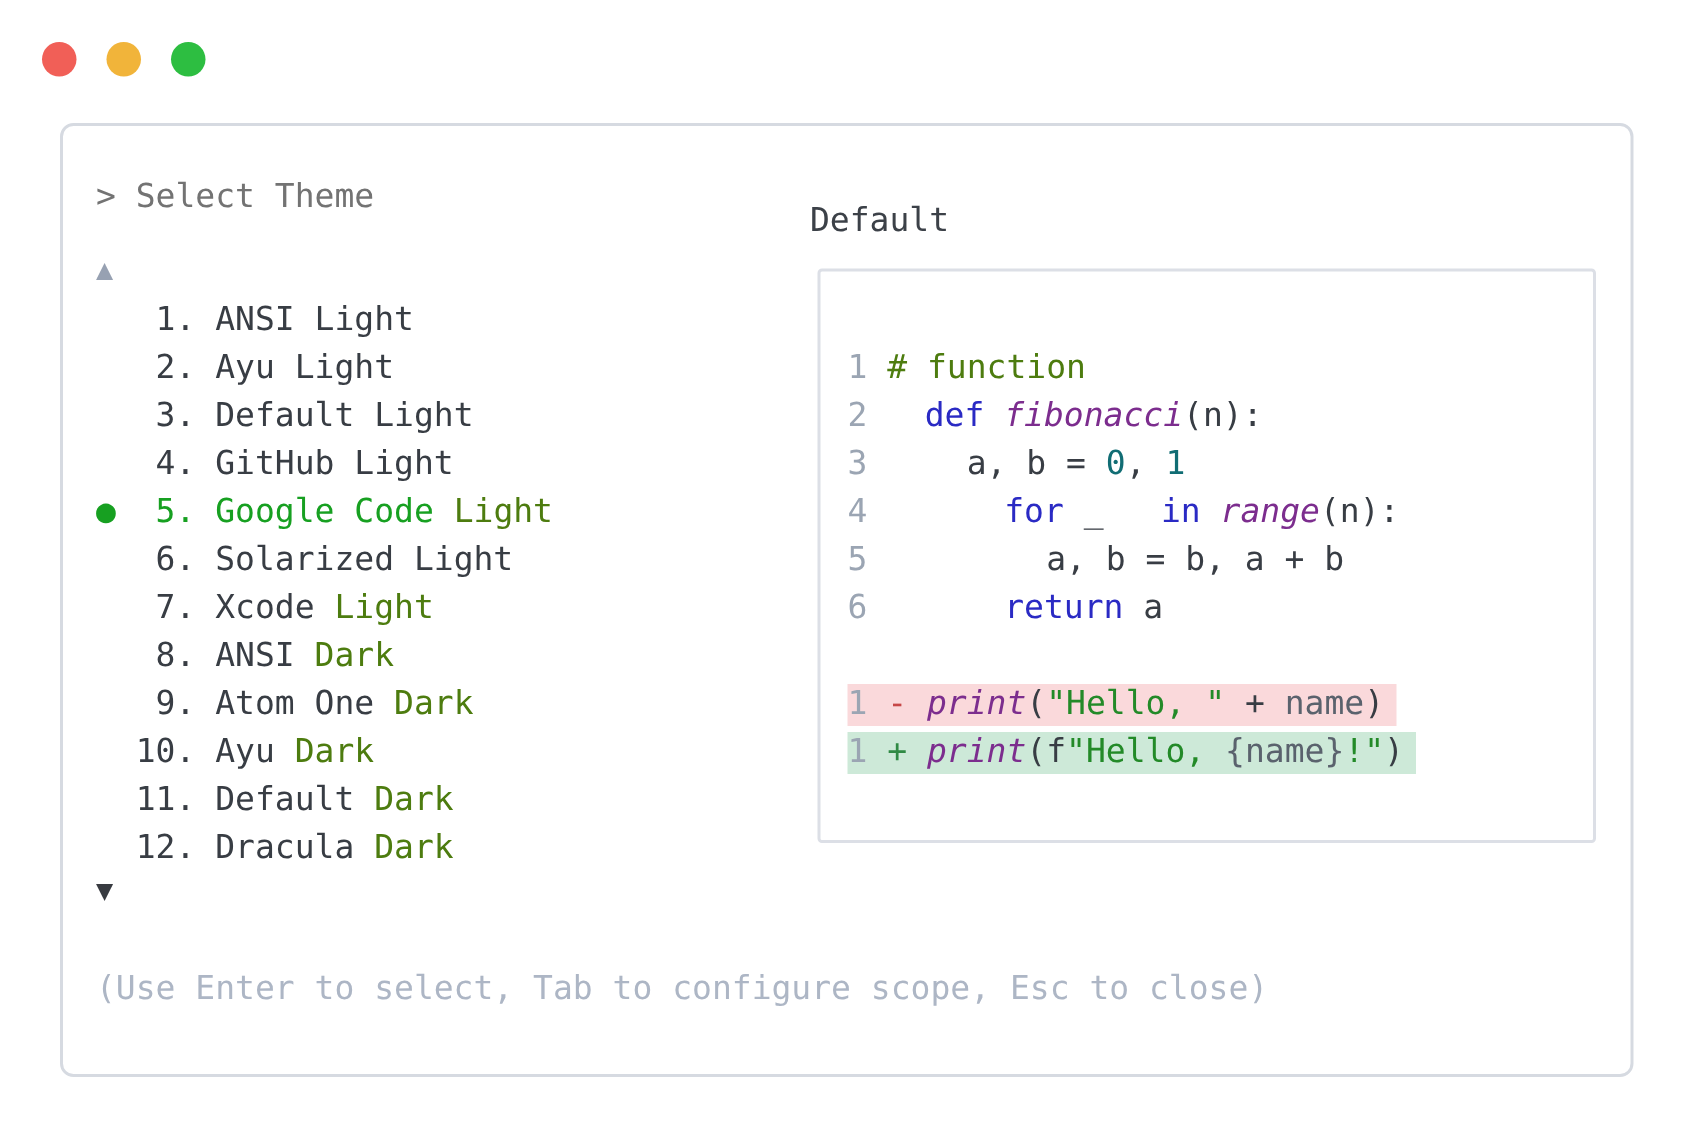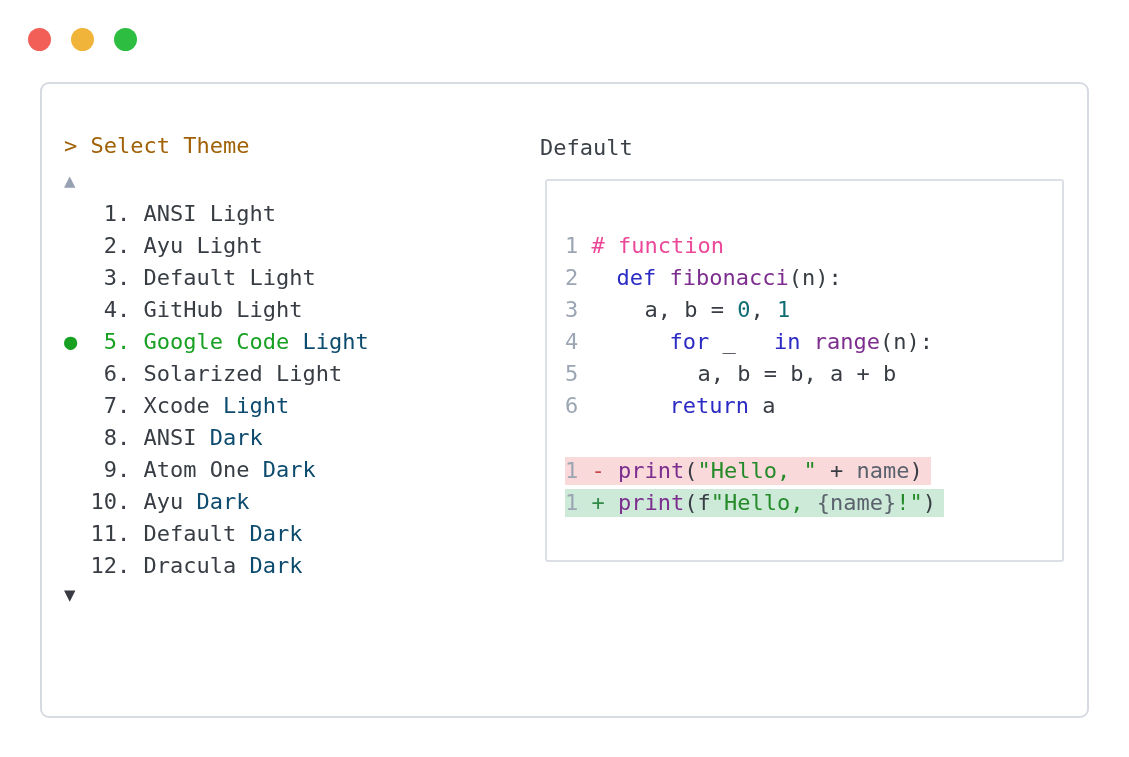--- a/index.html
+++ b/index.html
@@ -5,42 +5,42 @@
   html,body{margin:0;padding:0;background:#ffffff;}
   .stage{position:relative;width:1129px;height:757px;background:#ffffff;overflow:hidden;
          font-family:"DejaVu Sans Mono", monospace;}
   
   .traffic{position:absolute;left:28px;top:28px;display:flex;gap:20px;}
   .dot{width:23px;height:23px;border-radius:50%;}
   
   .panel{position:absolute;left:40px;top:82px;width:1049px;height:636px;box-sizing:border-box;
          background:#ffffff;border:2px solid #d6dae1;border-radius:9px;}
   .mono{font-family:"DejaVu Sans Mono", monospace;font-size:22px;line-height:32px;white-space:pre;}
-  .prompt{position:absolute;left:22px;top:46px;color:#a16207;}
+  .prompt{position:absolute;left:22px;top:32px;color:#737373;}
   .arrow-up{position:absolute;left:22px;top:80px;color:#97a1b2;font-size:19px;}
   .arrow-down{position:absolute;left:22px;top:494px;color:#383b41;font-size:19px;}
   .list{position:absolute;left:22px;top:114px;}
   .trow{height:32px;line-height:32px;white-space:pre;cursor:default;}
   .item-text{color:#383d44;}
-  .item-muted{color:#0c4a6e;}
+  .item-muted{color:#4d7c0f;}
   .item-selected{color:#17a021;}
   .hint{position:absolute;left:22px;top:560px;color:#adb6c5;}
   
   .preview-label{position:absolute;left:498px;top:48px;color:#3c4148;}
   .preview-box{position:absolute;left:503px;top:95px;width:519px;height:383px;box-sizing:border-box;
                border:2px solid #dcdfe6;border-radius:3px;background:#ffffff;}
   .code{position:absolute;left:18px;top:49px;}
   .cline{height:32px;line-height:32px;white-space:pre;}
   .hl{display:inline-block;line-height:28px;padding:0 8px 0 0;vertical-align:middle;}
   .hl.removed{background:#fad9db;}
   .hl.added{background:#cde9d8;}
   .t-num{color:#9ba5b3;}
-  .t-com{color:#ec4899;}
+  .t-com{color:#4d7c0f;}
   .t-kwd{color:#2a2ac4;margin-left:25px;}
-  .t-typ{color:#7c2d8e;}
+  .t-typ{color:#7c2d8e;font-style:italic;}
   .t-str{color:#238a28;}
   .t-lit{color:#116d74;}
   .t-pln{color:#383d44;}
   .t-var{color:#5a626d;margin-top:48px;}
   .t-minus{color:#c64747;}
   .t-plus{color:#2f8a44;}
 </style>
 </head>
 <body>
 
@@ -49,19 +49,20 @@
     <span class="dot" style="background: rgb(241, 95, 87);"></span>
     <span class="dot" style="background: rgb(241, 180, 58);"></span>
     <span class="dot" style="background: rgb(45, 190, 65);"></span>
   </div>
 
   <div class="panel">
     <div class="prompt mono">&gt; Select Theme</div>
     <div class="arrow-up mono">▲</div>
     <div class="list mono"><div class="trow"><span class="item-text">   1. </span><span class="item-text">ANSI Light</span></div><div class="trow"><span class="item-text">   2. </span><span class="item-text">Ayu Light</span></div><div class="trow"><span class="item-text">   3. </span><span class="item-text">Default Light</span></div><div class="trow"><span class="item-text">   4. </span><span class="item-text">GitHub Light</span></div><div class="trow"><span class="item-selected">●  5. </span><span class="item-selected">Google Code</span><span class="item-muted"> Light</span></div><div class="trow"><span class="item-text">   6. </span><span class="item-text">Solarized Light</span></div><div class="trow"><span class="item-text">   7. </span><span class="item-text">Xcode</span><span class="item-muted"> Light</span></div><div class="trow"><span class="item-text">   8. </span><span class="item-text">ANSI</span><span class="item-muted"> Dark</span></div><div class="trow"><span class="item-text">   9. </span><span class="item-text">Atom One</span><span class="item-muted"> Dark</span></div><div class="trow"><span class="item-text">  10. </span><span class="item-text">Ayu</span><span class="item-muted"> Dark</span></div><div class="trow"><span class="item-text">  11. </span><span class="item-text">Default</span><span class="item-muted"> Dark</span></div><div class="trow"><span class="item-text">  12. </span><span class="item-text">Dracula</span><span class="item-muted"> Dark</span></div></div>
     <div class="arrow-down mono">▼</div>
+    <div class="hint mono">(Use Enter to select, Tab to configure scope, Esc to close)</div>
 
     <div class="preview-label mono">Default</div>
     <div class="preview-box">
       <div class="code mono"><div class="cline"><span class="t-num">1 </span><span class="t-com"># function</span></div><div class="cline"><span class="t-num">2 </span><span class="t-kwd">def</span><span class="t-pln"> </span><span class="t-typ">fibonacci</span><span class="t-pln">(n):</span></div><div class="cline"><span class="t-num">3 </span><span class="t-pln">    a, b = </span><span class="t-lit">0</span><span class="t-pln">, </span><span class="t-lit">1</span></div><div class="cline"><span class="t-num">4 </span><span class="t-pln">    </span><span class="t-kwd">for</span><span class="t-pln"> _ </span><span class="t-kwd">in</span><span class="t-pln"> </span><span class="t-typ">range</span><span class="t-pln">(n):</span></div><div class="cline"><span class="t-num">5 </span><span class="t-pln">        a, b = b, a + b</span></div><div class="cline"><span class="t-num">6 </span><span class="t-pln">    </span><span class="t-kwd">return</span><span class="t-pln"> a</span></div><div class="cline"></div><div class="cline"><span class="hl removed"><span class="t-num">1 </span><span class="t-minus">- </span><span class="t-typ">print</span><span class="t-pln">(</span><span class="t-str">"Hello, "</span><span class="t-pln"> + </span><span class="t-var">name</span><span class="t-pln">)</span></span></div><div class="cline"><span class="hl added"><span class="t-num">1 </span><span class="t-plus">+ </span><span class="t-typ">print</span><span class="t-pln">(f</span><span class="t-str">"Hello, </span><span class="t-var">{name}</span><span class="t-str">!"</span><span class="t-pln">)</span></span></div></div>
     </div>
   </div>
 </div>
 
 </body></html>

